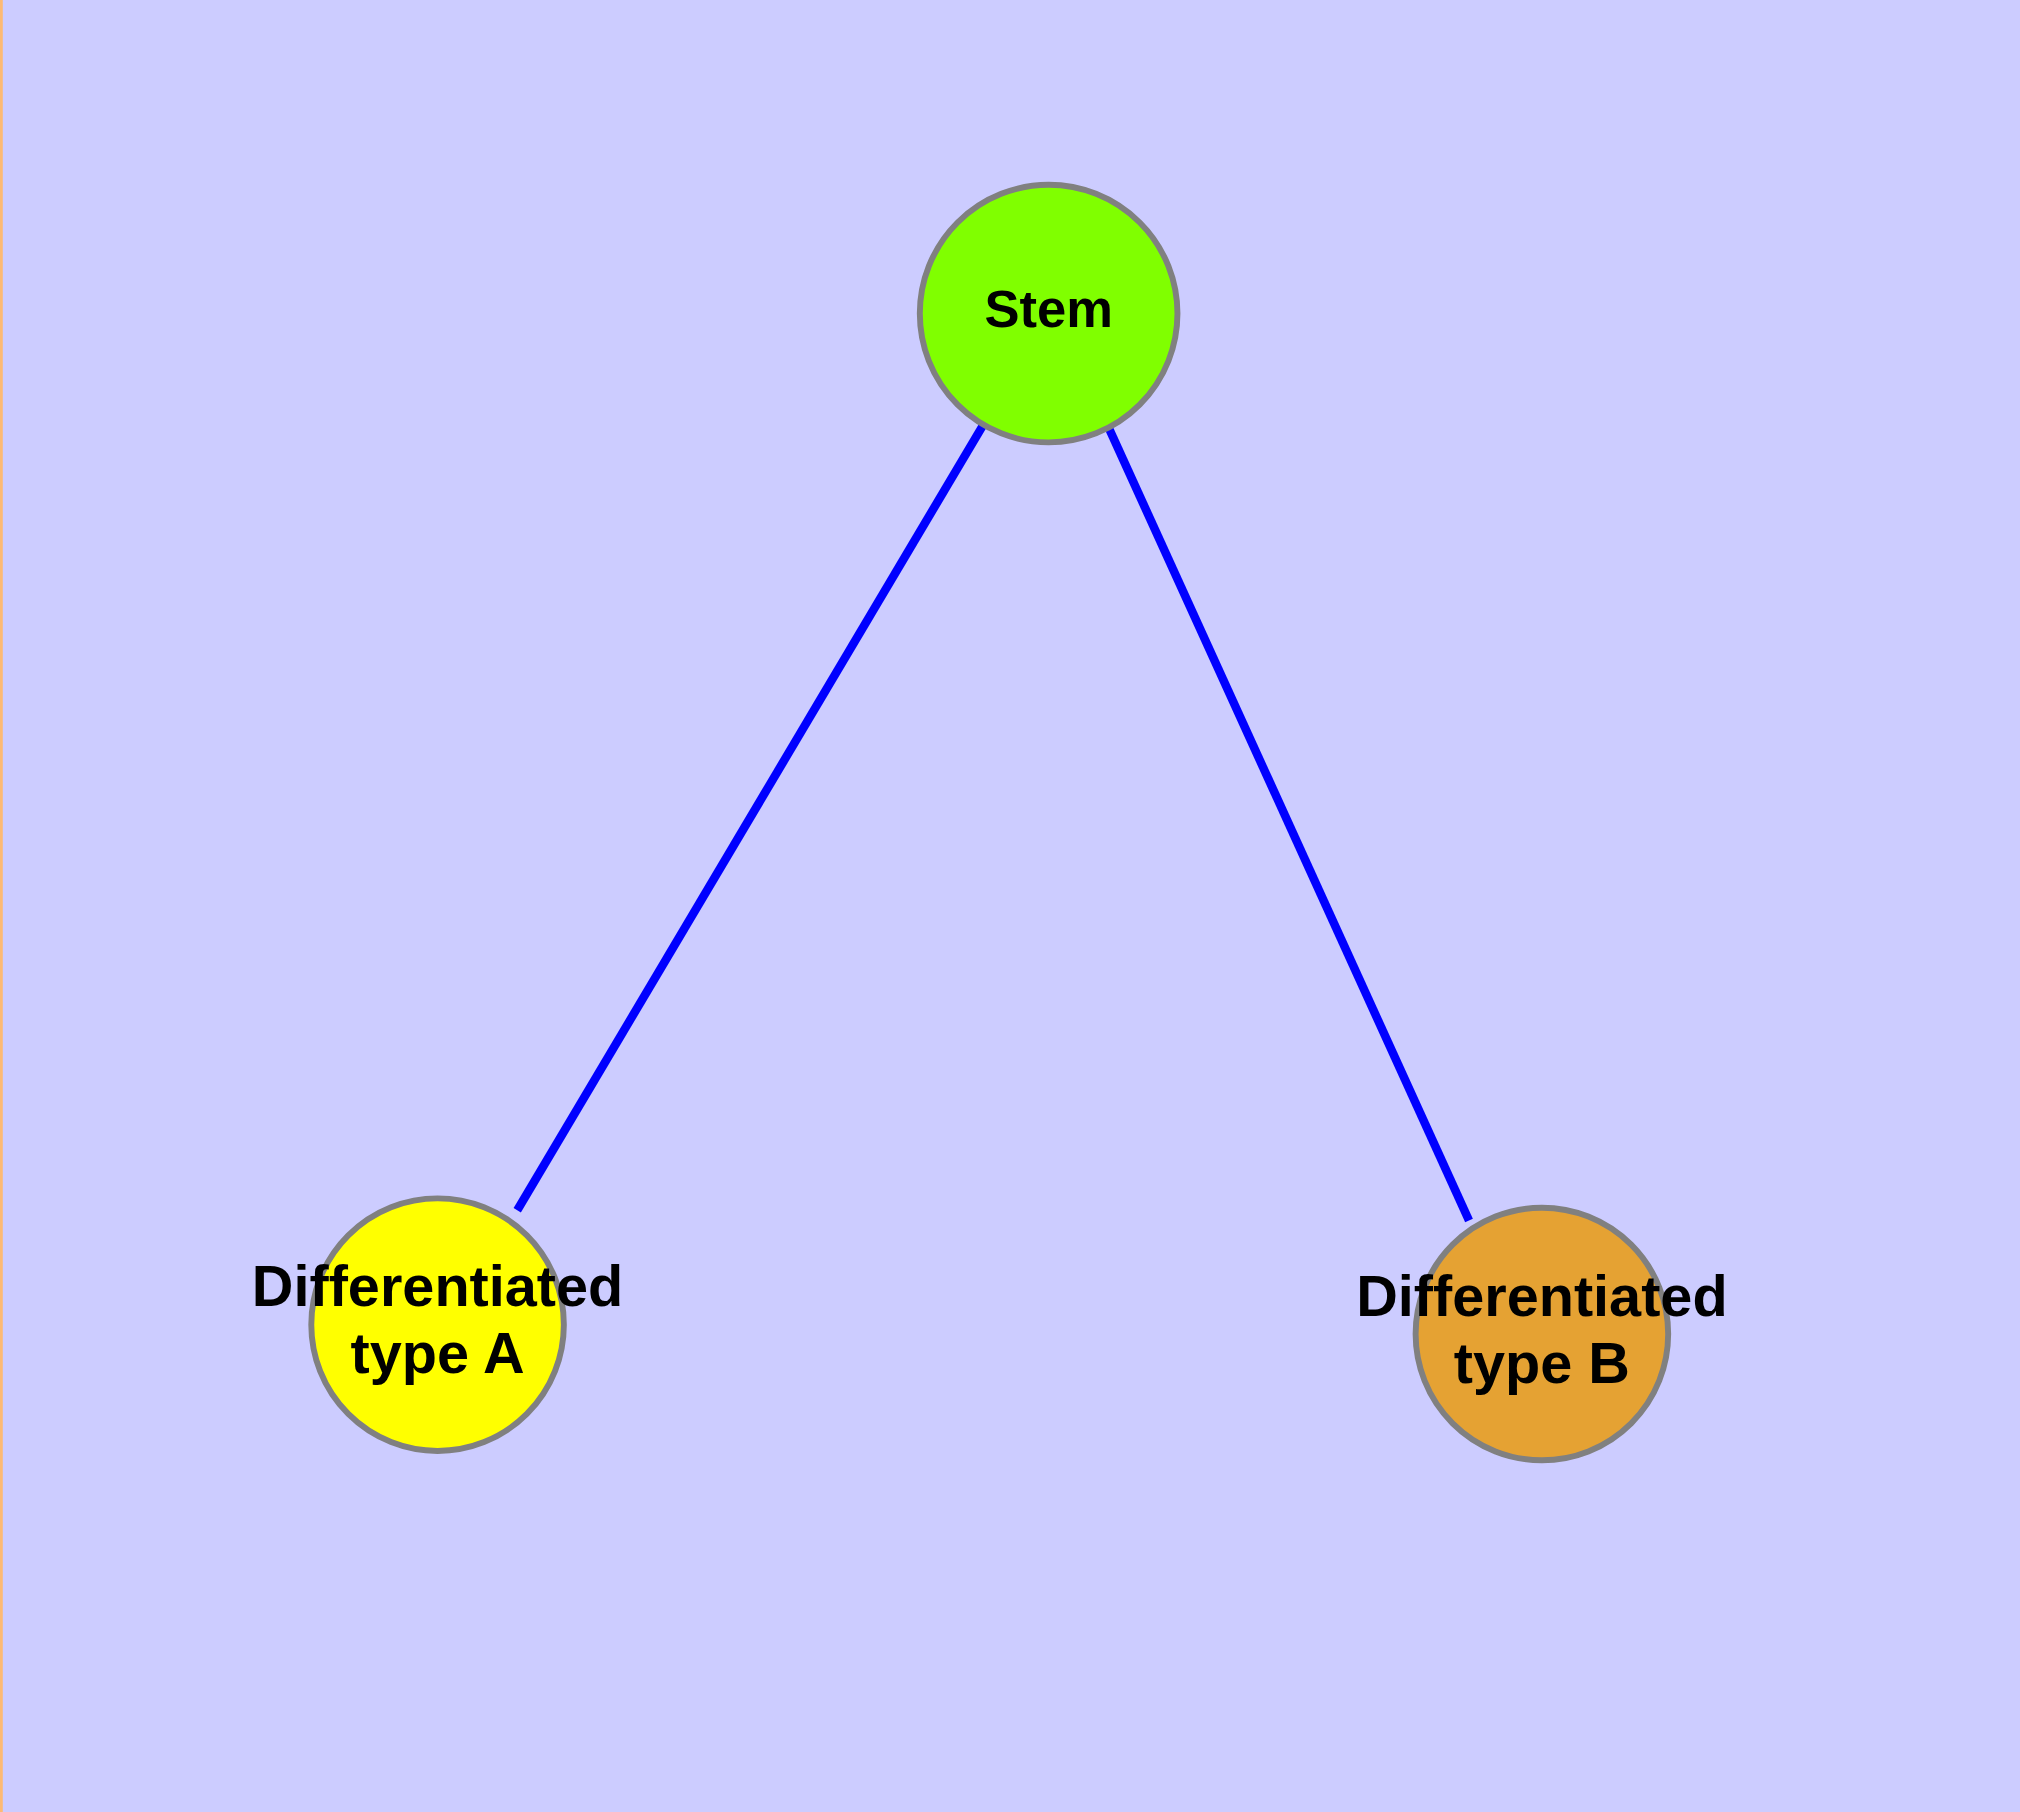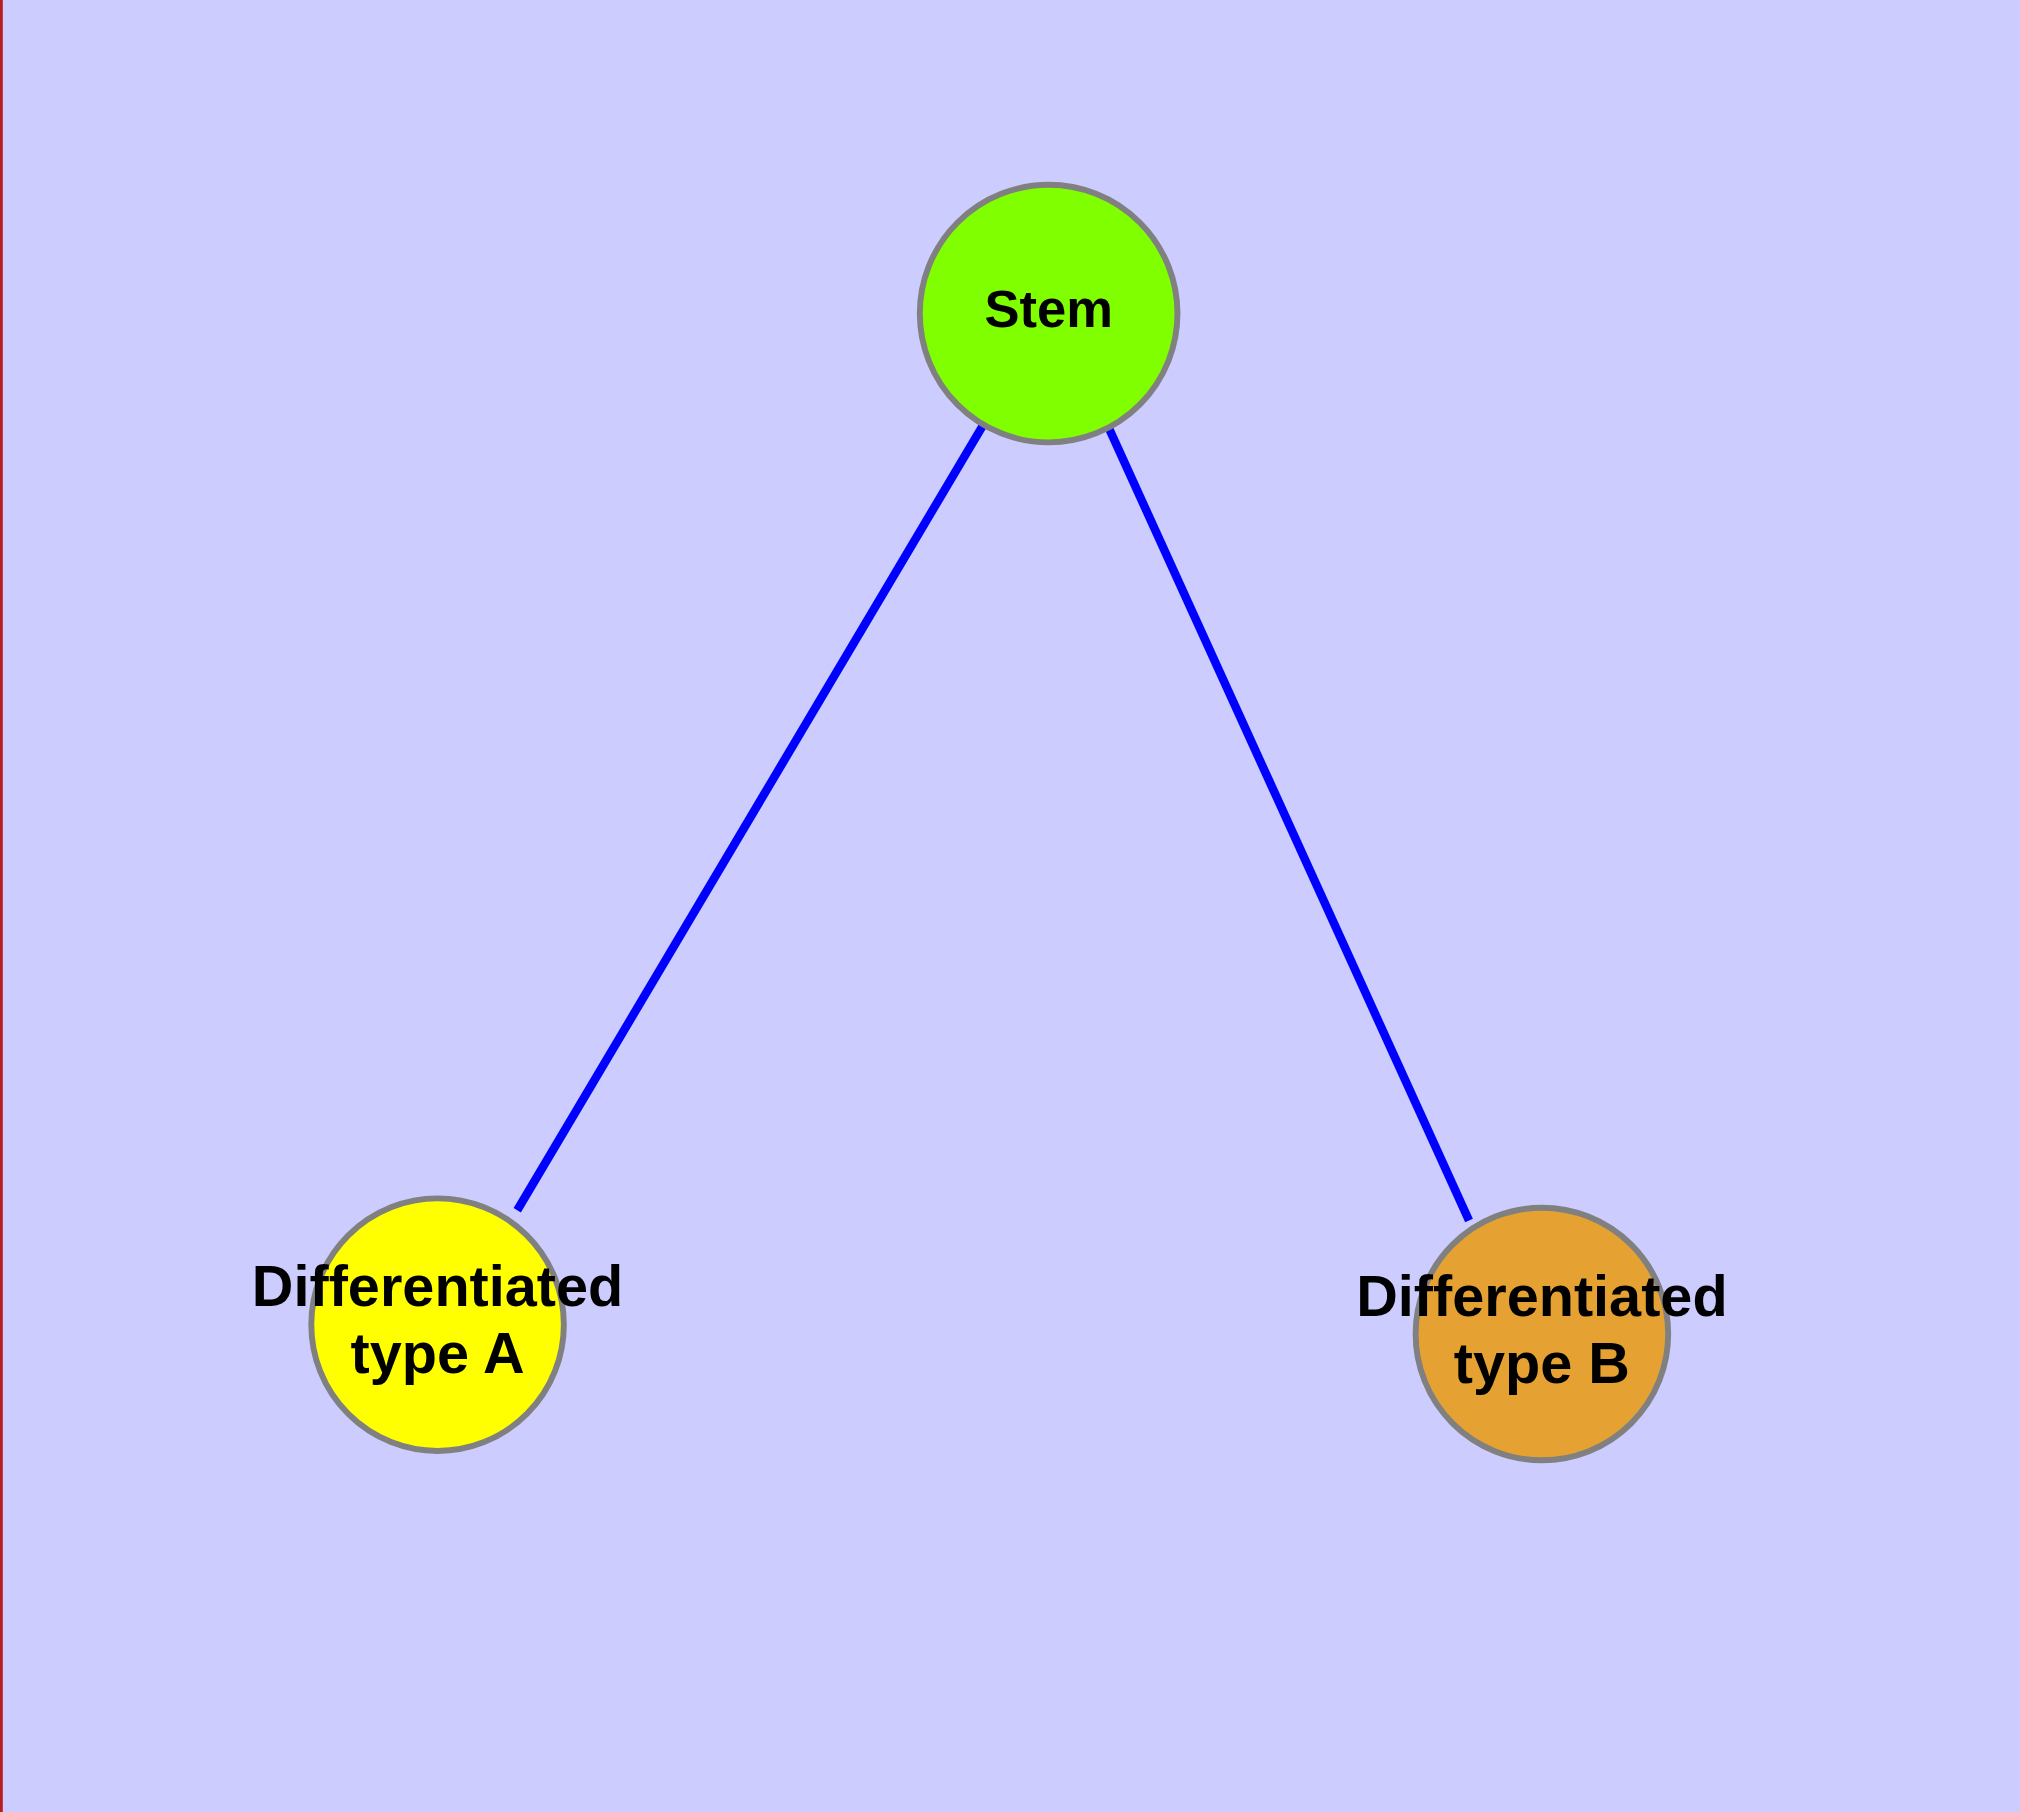--- a/index.html
+++ b/index.html
@@ -11,21 +11,21 @@
   body {
     width: 2021px;
     height: 1812px;
     overflow: hidden;
     font-family: "Liberation Sans", "DejaVu Sans", sans-serif;
   }
   #graph-canvas {
     position: relative;
     width: 1755px;
     height: 1812px;
-    background: #b91c1c;
+    background: #fdba74;
   }
   #graph-svg {
     position: absolute;
     top: 0;
     left: 0;
     width: 2021px;
     height: 1812px;
     display: block;
   }
   .node-label {

